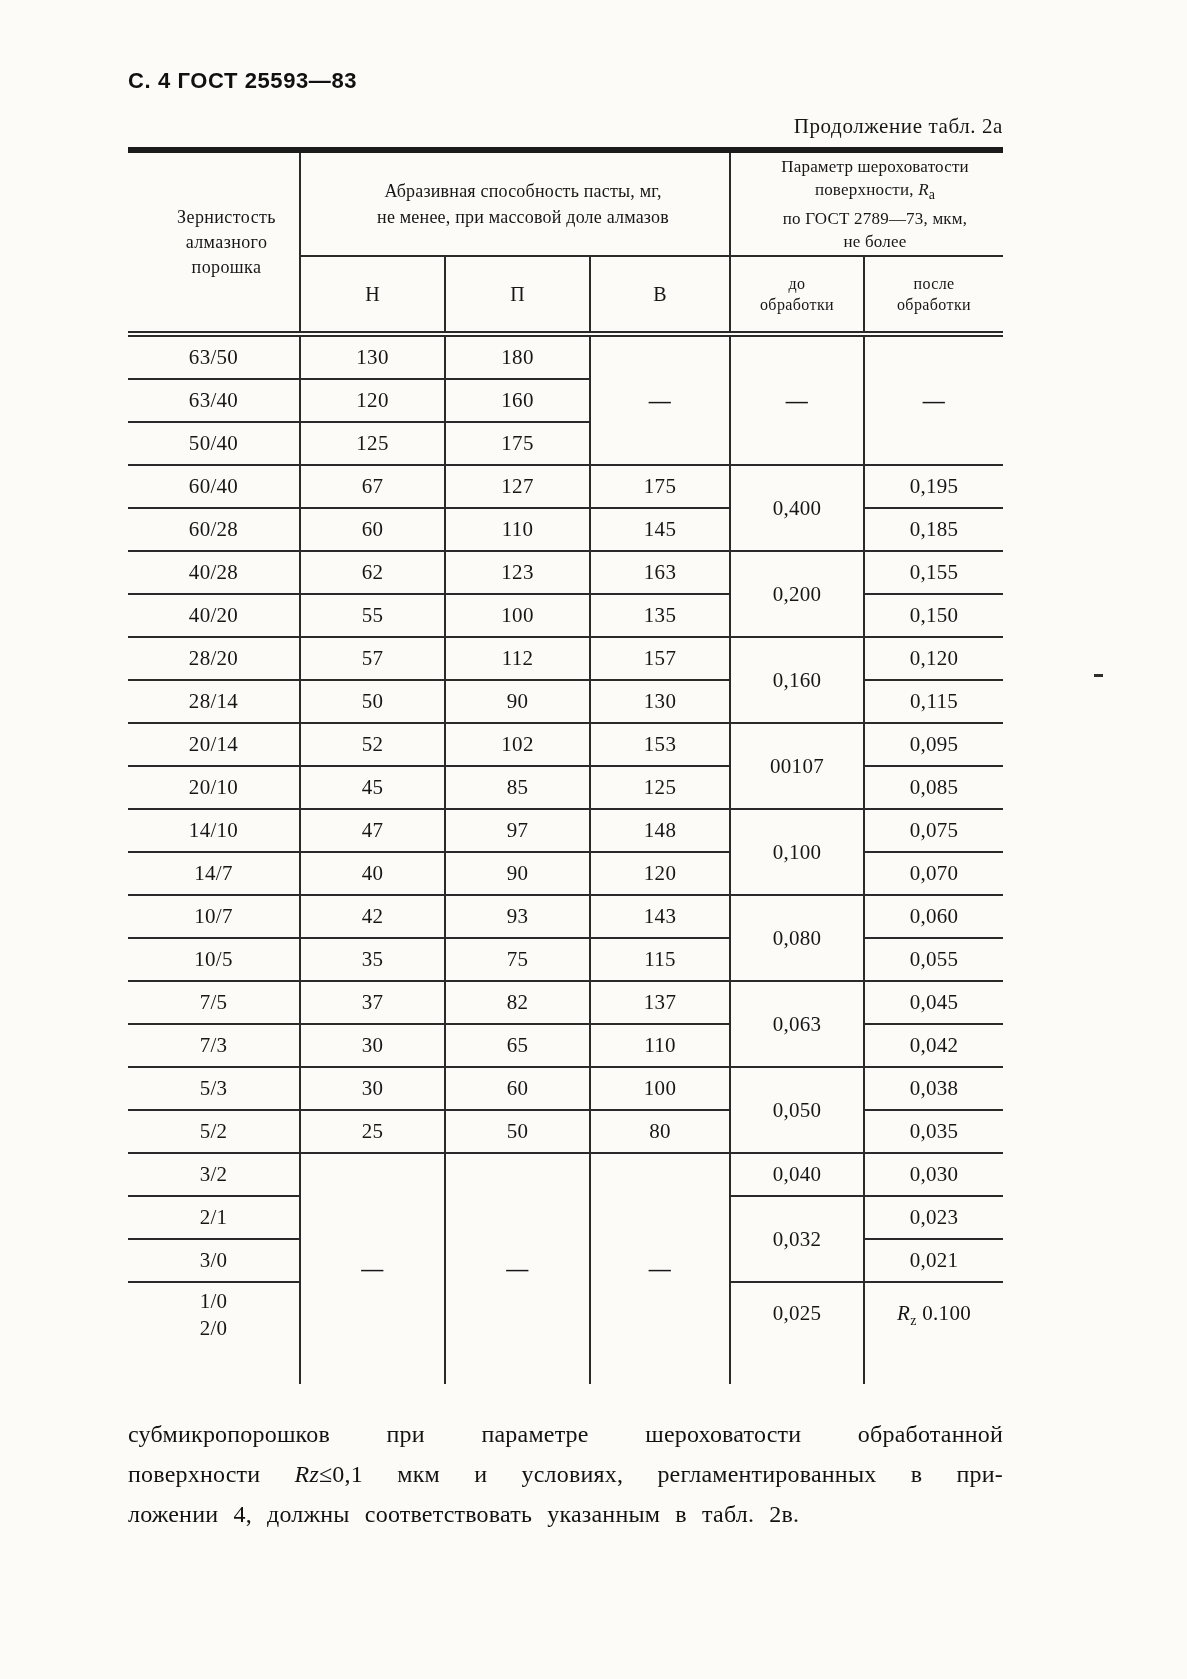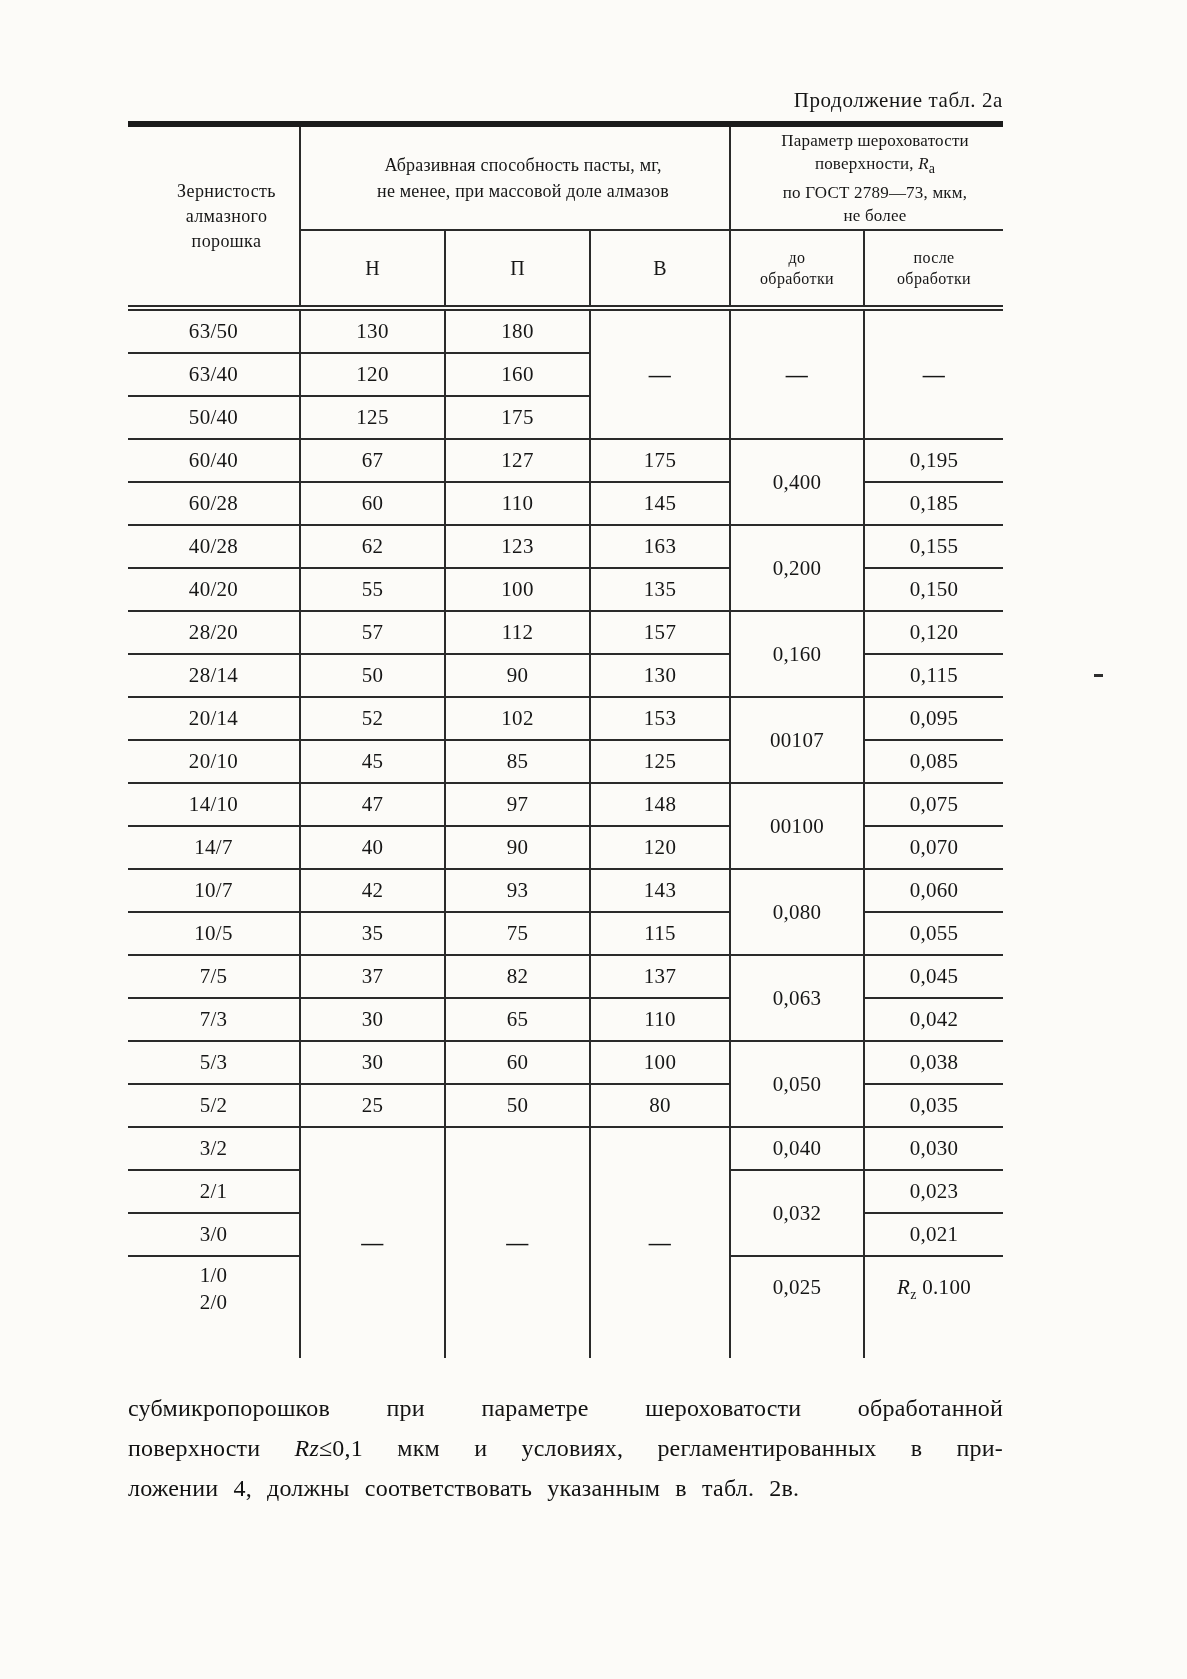--- a/index.html
+++ b/index.html
@@ -49,20 +49,21 @@
   .just{text-align:justify;text-align-last:justify;}
   .indent{text-indent:34px;}
   .lastline{word-spacing:9px;}
   .speck{position:absolute;right:84px;top:674px;width:9px;height:3px;background:#2e2e2e;}
 </style>
 </head>
 <body>
 
 <div class="page">
 
+  <div class="doc-header">С. 4 ГОСТ 25593—83</div>
 
   <div class="continuation">Продолжение табл. 2а</div>
 
   <div class="top-rule"></div>
 
   <table>
     <colgroup>
       <col style="width:172px">
         <col style="width:145px">
         <col style="width:145px">
@@ -179,21 +180,21 @@
           <td>45</td>
           <td>85</td>
           <td>125</td>
           <td>0,085</td>
         </tr>
         <tr>
           <td>14/10</td>
           <td>47</td>
           <td>97</td>
           <td>148</td>
-          <td rowspan="2">00100</td>
+          <td rowspan="2">0,100</td>
           <td>0,075</td>
         </tr>
         <tr>
           <td>14/7</td>
           <td>40</td>
           <td>90</td>
           <td>120</td>
           <td>0,070</td>
         </tr>
         <tr>

